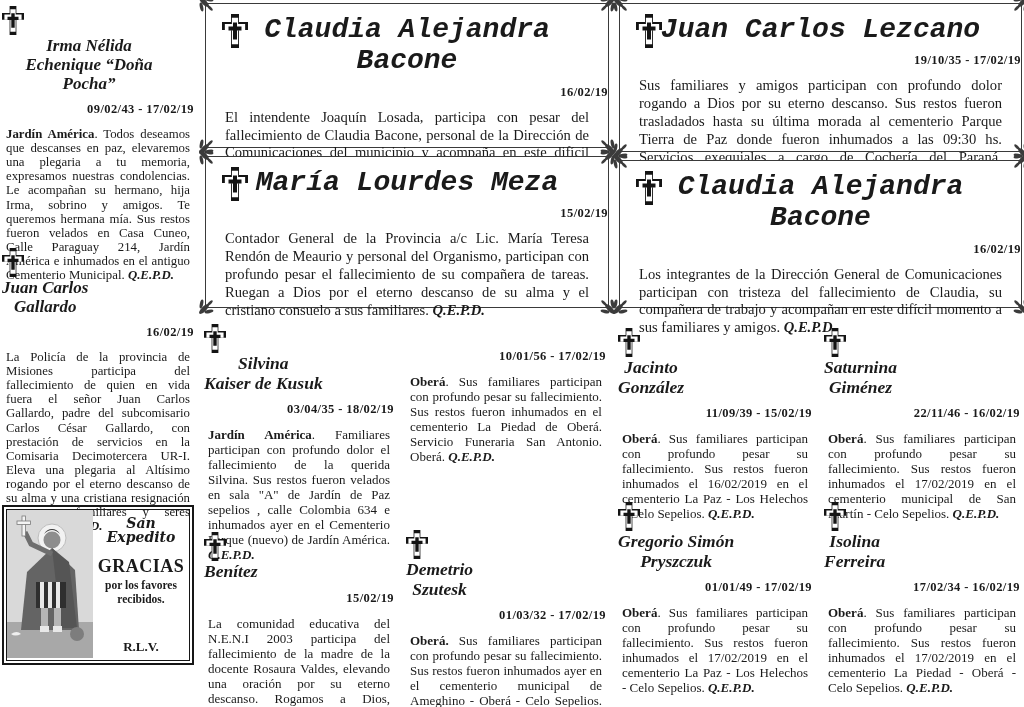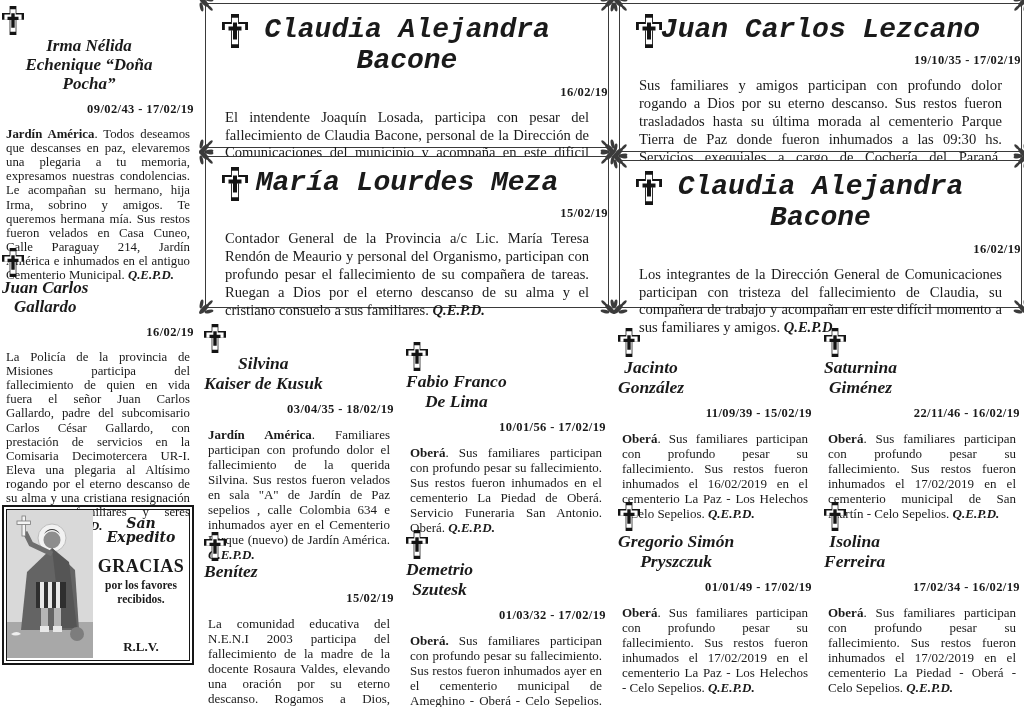--- a/index.html
+++ b/index.html
@@ -281,31 +281,20 @@
       <div class="n-name">
         <div>Silvina</div>
         <div>Kaiser de Kusuk</div>
       </div>
     </div>
     <div class="n-date">03/04/35 - 18/02/19</div>
     <p class="n-body"><span class="lead">Jardín América</span><span>. Familiares participan con profundo dolor el fallecimiento de la querida Silvina. Sus restos fueron velados en sala "A" de Jardín de Paz sepelios , calle Colombia 634 e inhumados ayer en el Cementerio Parque (nuevo) de Jardín América. </span><span class="qepd">Q.E.P.D.</span></p>
   </div>
 
   <div class="notice" style="left:406px;top:340px;width:200px;">
-    <div class="n-head">
-      <span class="cross">
-          <svg viewBox="0 0 26 34">
-            <use href="#cross-def"></use>
-          </svg>
-        </span>
-      <div class="n-name">
-        <div>Fabio Franco</div>
-        <div>De Lima</div>
-      </div>
-    </div>
     <div class="n-date">10/01/56 - 17/02/19</div>
     <p class="n-body"><span class="lead">Oberá</span><span>. Sus familiares participan con profundo pesar su fallecimiento. Sus restos fueron inhumados en el cementerio La Piedad de Oberá. Servicio Funeraria San Antonio. Oberá. </span><span class="qepd">Q.E.P.D.</span></p>
   </div>
 
   <div class="notice" style="left:204px;top:530px;width:190px;">
     <div class="n-head">
       <span class="cross">
           <svg viewBox="0 0 26 34">
             <use href="#cross-def"></use>
           </svg>

